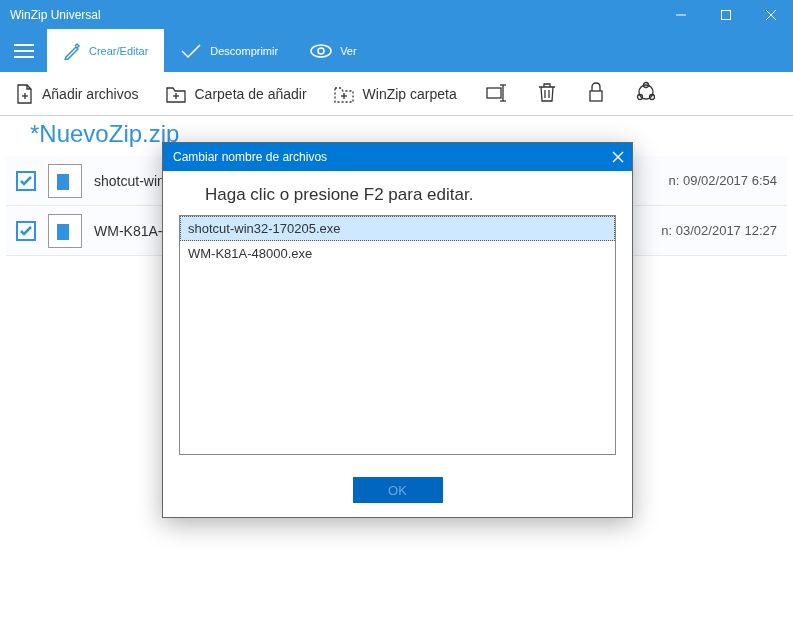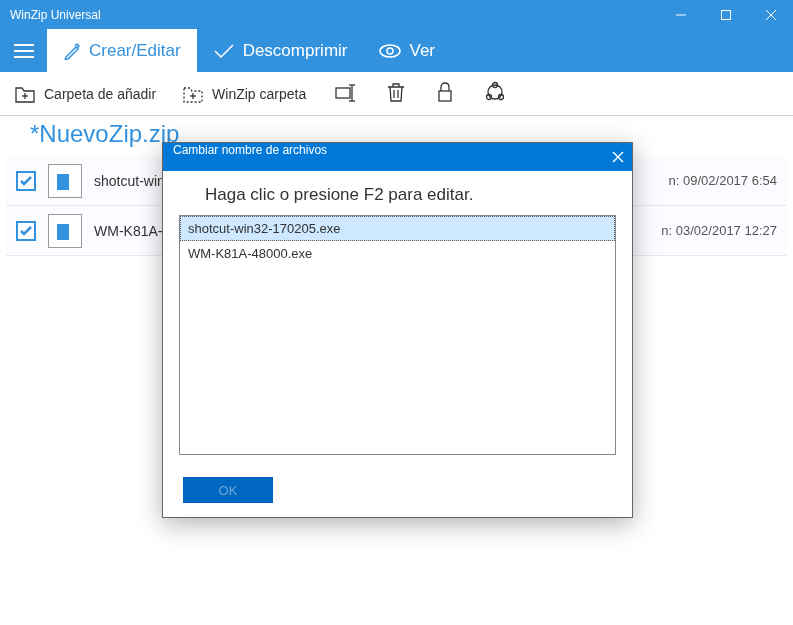--- a/index.html
+++ b/index.html
@@ -6,21 +6,21 @@
 body { width: 793px; height: 625px; background: #fff; overflow: hidden; position: relative; }
 
 .titlebar { height: 29px; background: #3392de; display: flex; align-items: center; color: #fff; font-size: 12px; padding-left: 10px; }
 .titlebar .spacer { flex: 1; }
 .winbtn { width: 45px; height: 29px; display: flex; align-items: center; justify-content: center; cursor: pointer; }
 .winbtn svg { stroke: #fff; fill: none; }
 
 .tabbar { height: 43px; background: #3392de; display: flex; align-items: stretch; }
 .ham { width: 47px; display: flex; align-items: center; justify-content: center; cursor: pointer; }
 .ham svg { stroke: #fff; stroke-width: 2; fill: none; }
-.tab { display: flex; align-items: center; padding: 0 16px; color: #fff; font-size: 17px; cursor: pointer; gap: 8px; }
+.tab { display: flex; align-items: center; padding: 0 16px; color: #fff; font-size: 11px; cursor: pointer; gap: 8px; }
 .tab.active { background: #fff; color: #3392de; }
 .tab svg { stroke: currentColor; fill: none; stroke-width: 1.5; }
 
 .toolbar { height: 44px; border-bottom: 1px solid #d0d0d0; display: flex; align-items: center; padding: 0 14px; gap: 26px; }
 .tbtn { display: flex; align-items: center; gap: 8px; font-size: 14px; color: #333; cursor: pointer; }
 .tbtn svg { stroke: #333; fill: none; stroke-width: 1.3; }
 .ticon { cursor: pointer; padding: 2px; }
 .ticon svg { stroke: #333; fill: none; stroke-width: 1.3; }
 
 .filename { font-size: 24px; color: #3392de; padding: 4px 30px 8px; font-weight: 300; }
@@ -28,30 +28,30 @@
 .filelist { padding: 0 6px; }
 .frow { display: flex; align-items: center; height: 50px; border-bottom: 1px solid #e8e8e8; background: #fafcff; gap: 12px; padding: 0 10px; }
 .chk { width: 20px; height: 20px; border: 2px solid #3392de; display: flex; align-items: center; justify-content: center; cursor: pointer; }
 .chk svg { stroke: #3392de; stroke-width: 2.5; fill: none; }
 .ficon { width: 34px; height: 34px; border: 1px solid #999; background: #fff; position: relative; }
 .ficon::after { content: ""; position: absolute; left: 8px; top: 9px; width: 12px; height: 16px; background: #3392de; }
 .fname { flex: 1; font-size: 14px; color: #333; }
 .fdate { font-size: 13px; color: #555; }
 
 .dialog { position: absolute; left: 162px; top: 142px; width: 471px; background: #fff; border: 1px solid #666; box-shadow: 0 6px 24px rgba(0,0,0,0.3); }
-.dlg-title { height: 28px; background: #0078d7; color: #fff; display: flex; align-items: flex-start; padding: 0 10px; font-size: 12px; }
+.dlg-title { height: 28px; background: #0078d7; color: #fff; display: flex; align-items: center; padding: 0 10px; font-size: 12px; }
 .dlg-title .spacer { flex: 1; }
 .dlg-close { width: 28px; height: 28px; display: flex; align-items: center; justify-content: center; cursor: pointer; margin-right: -10px; }
 .dlg-close svg { stroke: #fff; stroke-width: 1.5; }
 .dlg-body { padding: 14px 16px 14px; }
 .dlg-msg { font-size: 17px; color: #333; margin-bottom: 10px; margin-left: 26px; }
 .dlg-list { border: 1px solid #888; height: 240px; overflow: auto; }
 .dlg-item { padding: 5px 8px; font-size: 13px; color: #333; cursor: pointer; }
 .dlg-item.selected { background: #cde8ff; border: 1px dotted #555; padding: 4px 7px; }
-.dlg-footer { display: flex; justify-content: flex-start; padding: 8px 20px 14px; }
+.dlg-footer { display: flex; justify-content: center; padding: 8px 20px 14px; }
 .okbtn { width: 90px; height: 26px; background: #0067c0; color: #6ea8dc; border: none; font-size: 13px; cursor: pointer; }
 </style>
 </head>
 <body>
 
 <div class="titlebar">
   <span>WinZip Universal</span>
   <div class="spacer"></div>
   <div class="winbtn">
       <svg width="12" height="12">
@@ -94,20 +94,28 @@
   <div class="tab">
     <svg width="22" height="14">
         <ellipse cx="11" cy="7" rx="10" ry="6"></ellipse>
         <circle cx="11" cy="7" r="3"></circle>
       </svg>
     <span>Ver</span>
   </div>
 </div>
 
 <div class="toolbar">
+  <div class="tbtn">
+    <svg width="20" height="22">
+        <path d="M4 2 L13 2 L17 6 L17 20 L4 20 Z M13 2 L13 6 L17 6"></path>
+        <line x1="8" y1="13" x2="14" y2="13"></line>
+        <line x1="11" y1="10" x2="11" y2="16"></line>
+      </svg>
+    <span>Añadir archivos</span>
+  </div>
   <div class="tbtn">
     <svg width="22" height="20">
         <path d="M2 4 L8 4 L10 7 L20 7 L20 18 L2 18 Z"></path>
         <line x1="8" y1="12" x2="14" y2="12"></line>
         <line x1="11" y1="9" x2="11" y2="15"></line>
       </svg>
     <span>Carpeta de añadir</span>
   </div>
   <div class="tbtn">
     <svg width="22" height="20">

